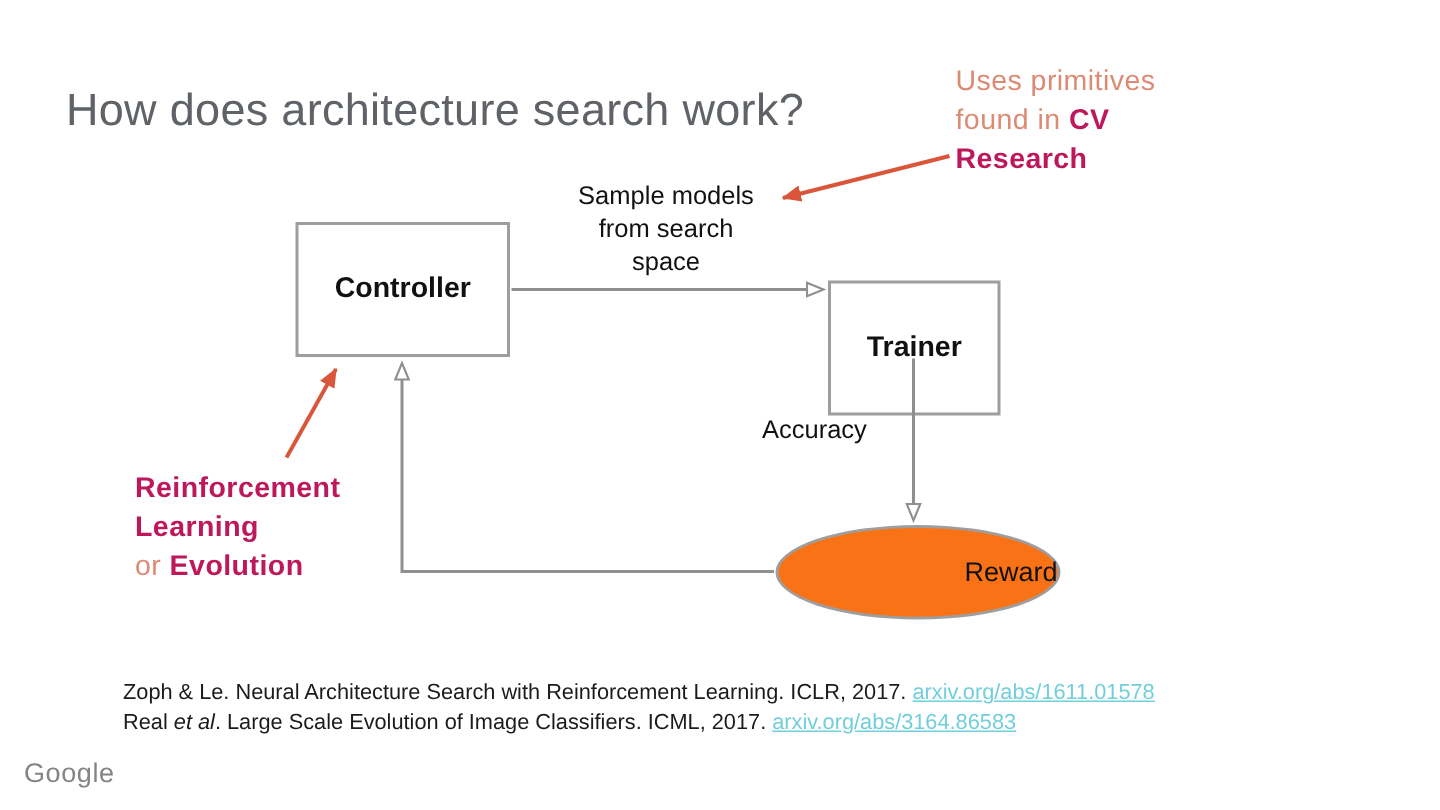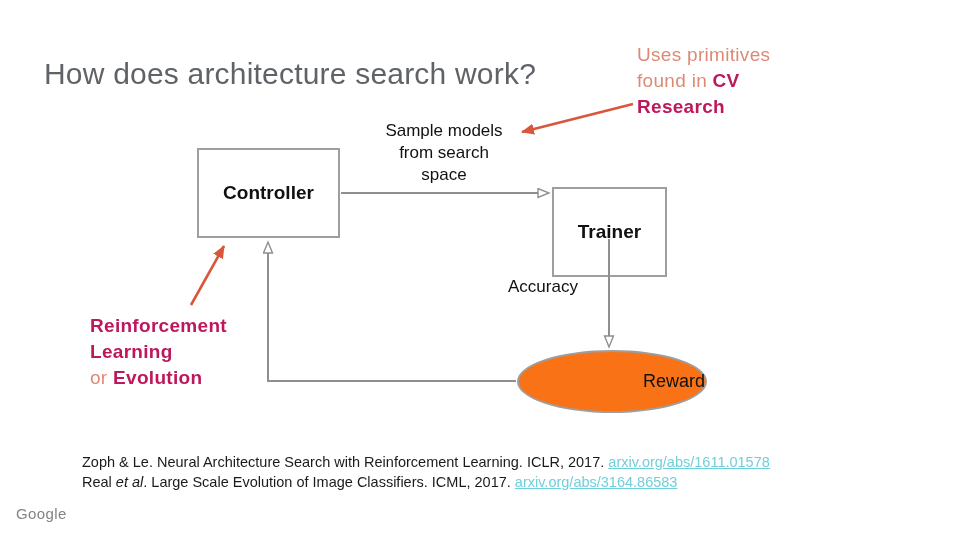--- a/index.html
+++ b/index.html
@@ -78,21 +78,21 @@
   }
   .citations .em { font-style: italic; }
   .cite-link {
     color: #70cfdb;
     text-decoration: underline;
     cursor: pointer;
   }
 
   .google-logo {
     left: 16px; top: 505px;
-    font-size: 15px;
+    font-size: 18px;
     color: #848484;
     letter-spacing: 0.4px;
   }
 </style>
 </head>
 <body>
 
 <div class="slide">
 
   <div class="abs slide-title">How does architecture search work?</div>

